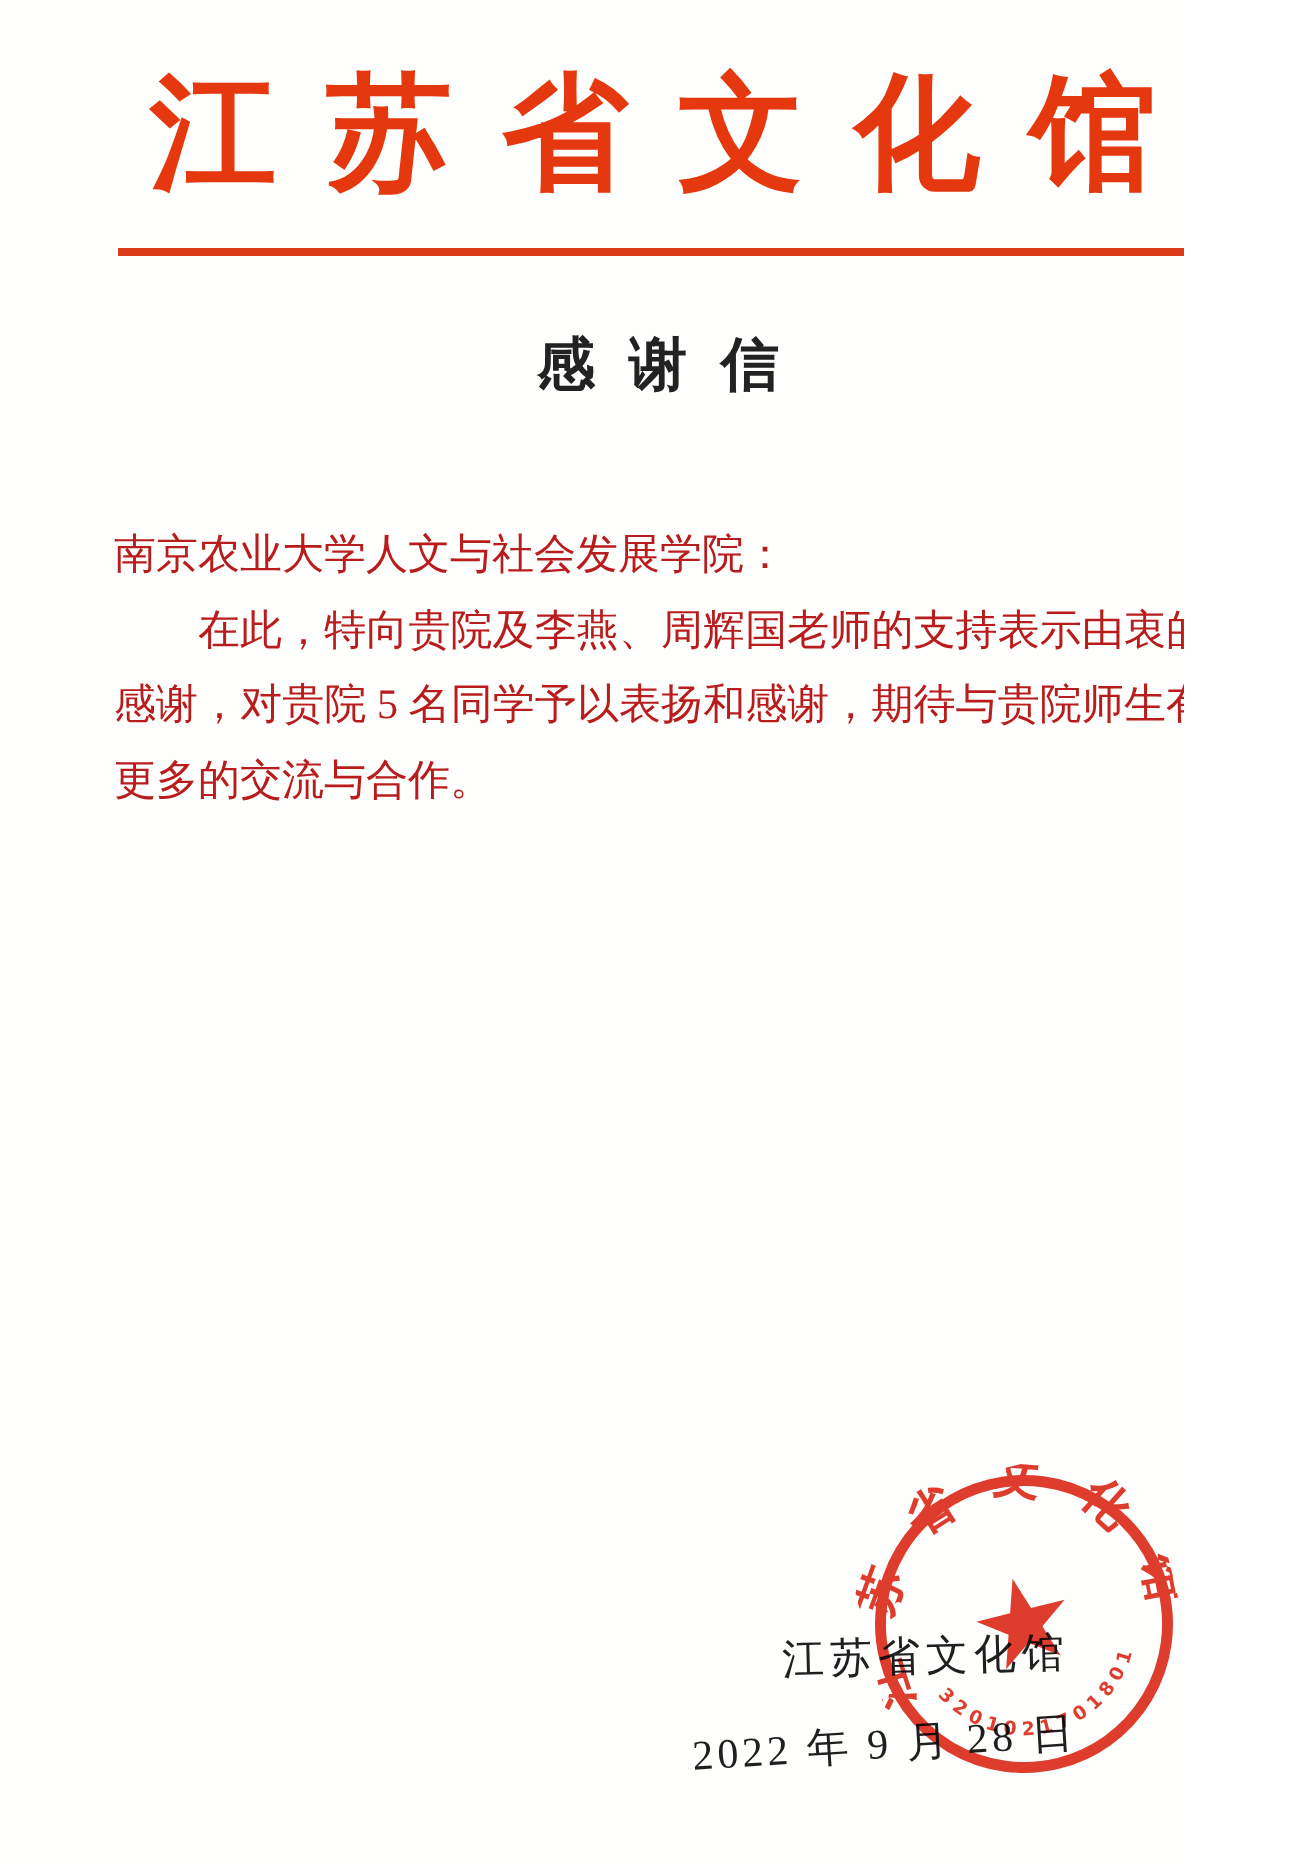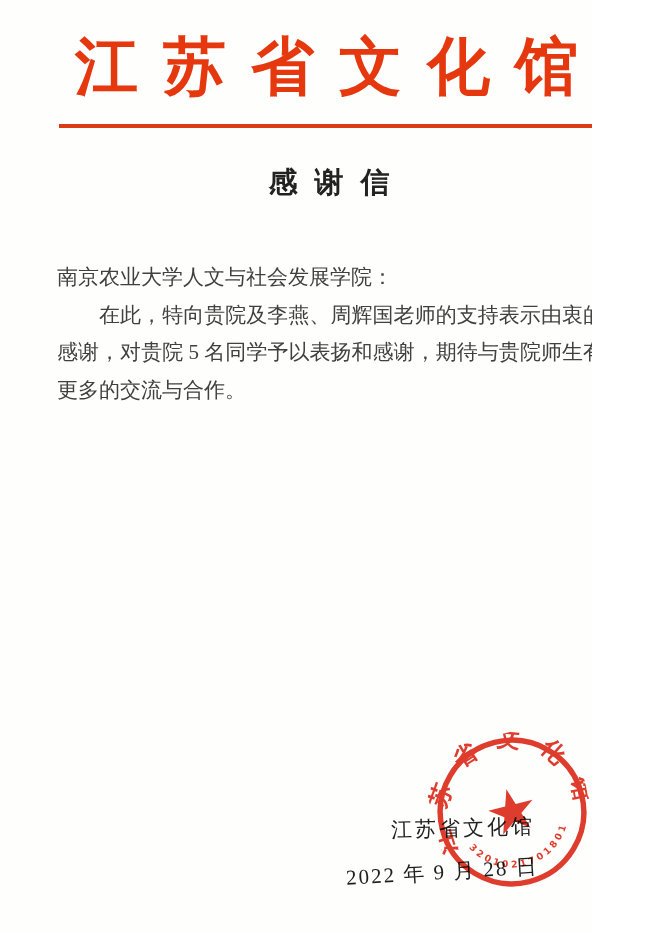--- a/index.html
+++ b/index.html
@@ -33,21 +33,21 @@
     font-size:29px;font-weight:700;
     color:#222222;
     letter-spacing:17px;
     padding-left:17px;
     box-sizing:border-box;
   }
   
   .letter-body{
     position:absolute;top:259px;left:57px;width:547px;
     font-size:21px;line-height:37.6px;
-    color:#404040;
+    color:#b91c1c;
     text-align:justify;
   }
   .letter-body p{margin:0;}
   .salutation{text-indent:0;}
   .para{text-indent:2em;}
   
   .signature-org{
     position:absolute;top:814px;right:57px;
     font-size:21px;letter-spacing:3px;color:#1f1f1f;
     transform:rotate(-1.5deg);

